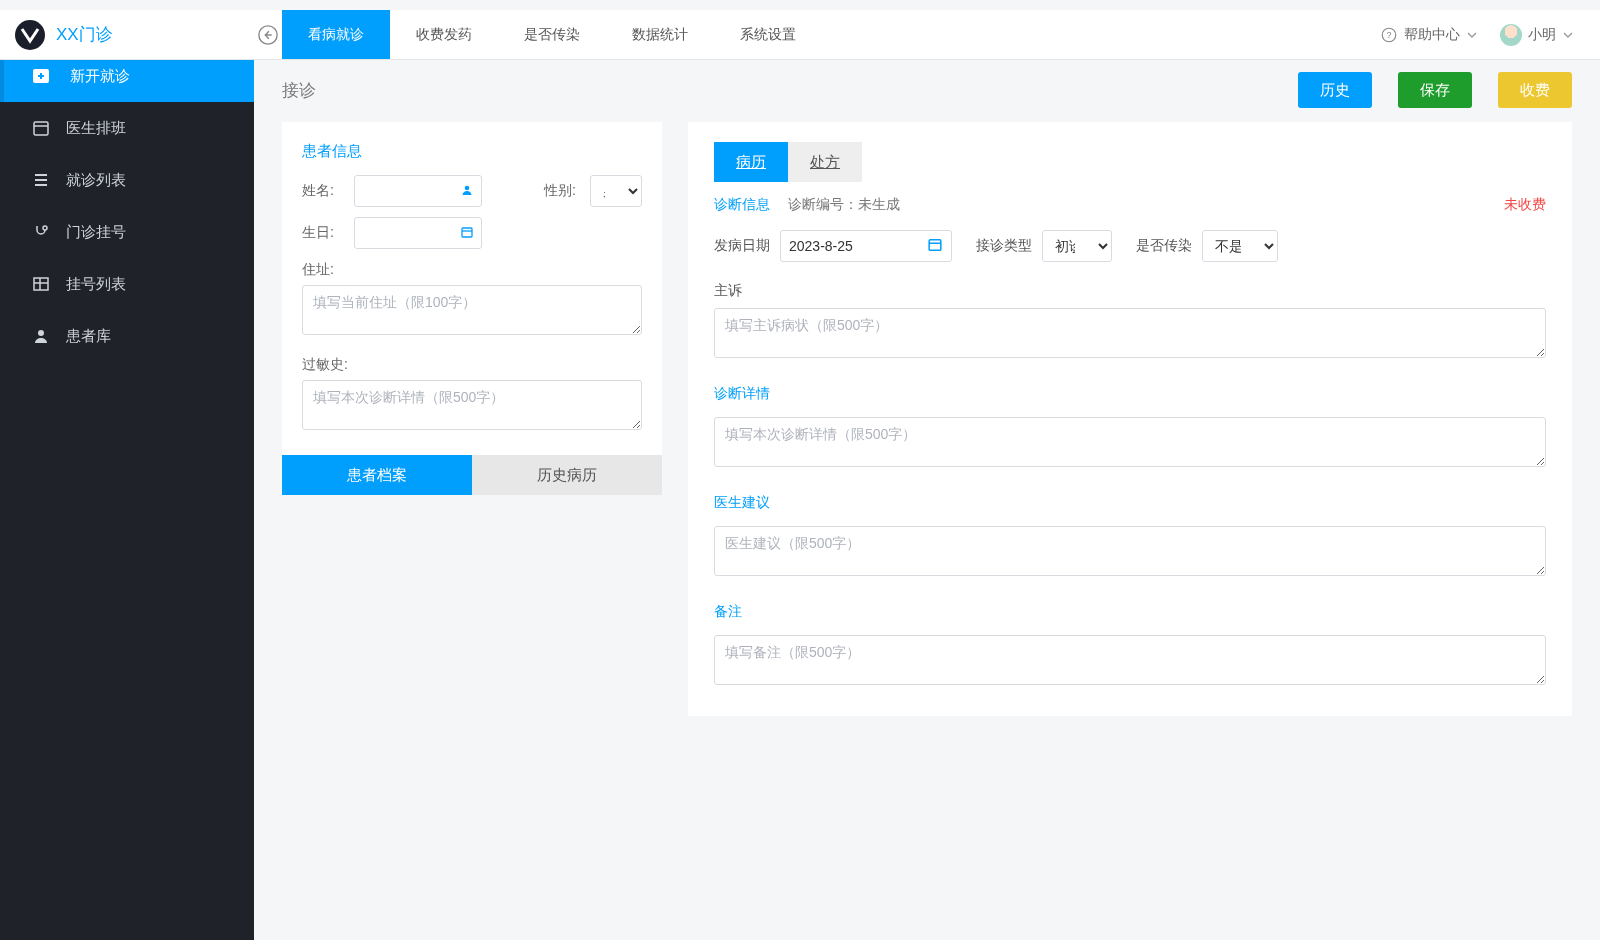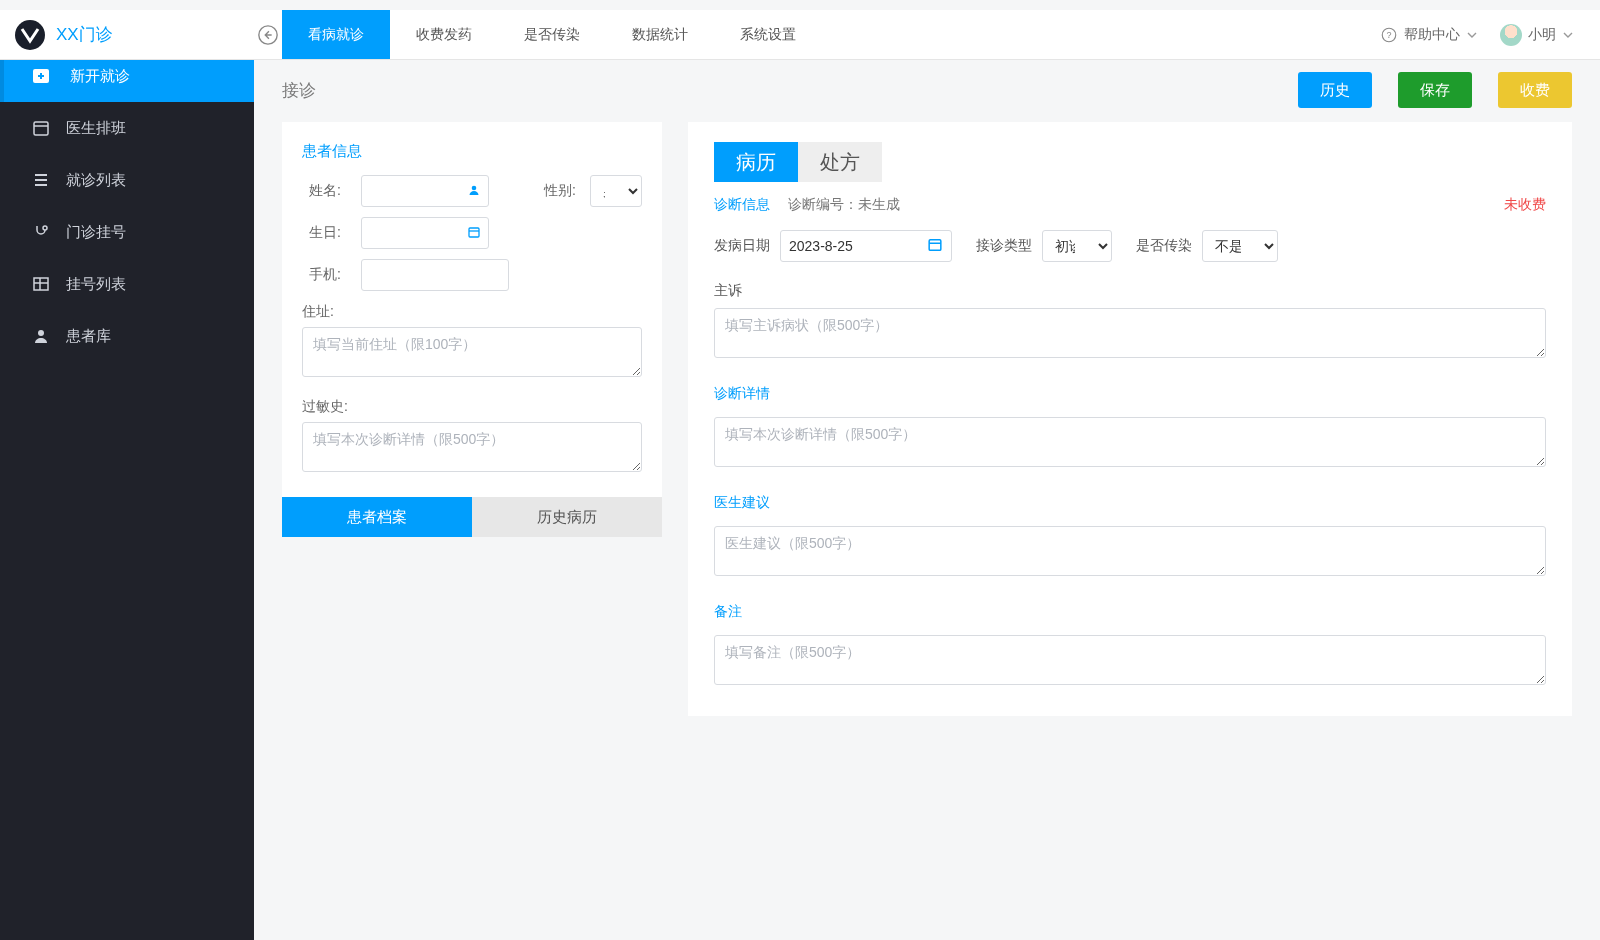--- a/index.html
+++ b/index.html
@@ -178,21 +178,20 @@
   .form-row {
     display: flex;
     align-items: center;
     margin-bottom: 10px;
     gap: 8px;
   }
   .form-row .lbl {
     width: 44px;
     color: #666;
     font-size: 14px;
-    margin-left: 7px;
   }
   .form-row .lbl-wide {
     color: #666;
     font-size: 14px;
     margin-right: 6px;
   }
   .input-text {
     height: 32px;
     border: 1px solid #d8dbe0;
     border-radius: 3px;
@@ -261,21 +260,22 @@
   }
   .rtab {
     height: 40px;
     padding: 0 22px;
     display: flex;
     align-items: center;
     justify-content: center;
     background: #eeeeee;
     color: #555;
     cursor: pointer;
-    font-size: 20px;
+    font-size: 15px;
+    text-decoration: underline;
   }
   .rtab.active {
     background: #009efd;
     color: #fff;
   }
 
   .diag-header {
     display: flex;
     align-items: center;
     gap: 18px;
@@ -464,24 +464,20 @@
         <span class="lbl">生日:</span>
         <span class="input-icon-wrap">
           <input type="text" class="input-text input-w1" style="">
           <span class="inp-icon"><svg width="12" height="12" viewBox="0 0 12 12">
                 <rect x="1" y="2" width="10" height="9" rx="1" fill="none" stroke="#009efd" stroke-width="1.3"></rect>
                 <path d="M1 5h10" stroke="#009efd" stroke-width="1.3"></path>
               </svg></span>
         </span>
       </div>
 
-      <div class="form-row">
-        <span class="lbl">手机:</span>
-        <input type="text" class="input-text input-wfull" style="">
-      </div>
 
       <div class="addr-label">住址:</div>
       <textarea class="area" placeholder="填写当前住址（限100字）" style=""></textarea>
 
       <div class="addr-label" style="margin-top:18px">过敏史:</div>
       <textarea class="area" placeholder="填写本次诊断详情（限500字）" style=""></textarea>
 
       <div class="patient-tabs">
         <div class="ptab active">患者档案</div>
         <div class="ptab">历史病历</div>

